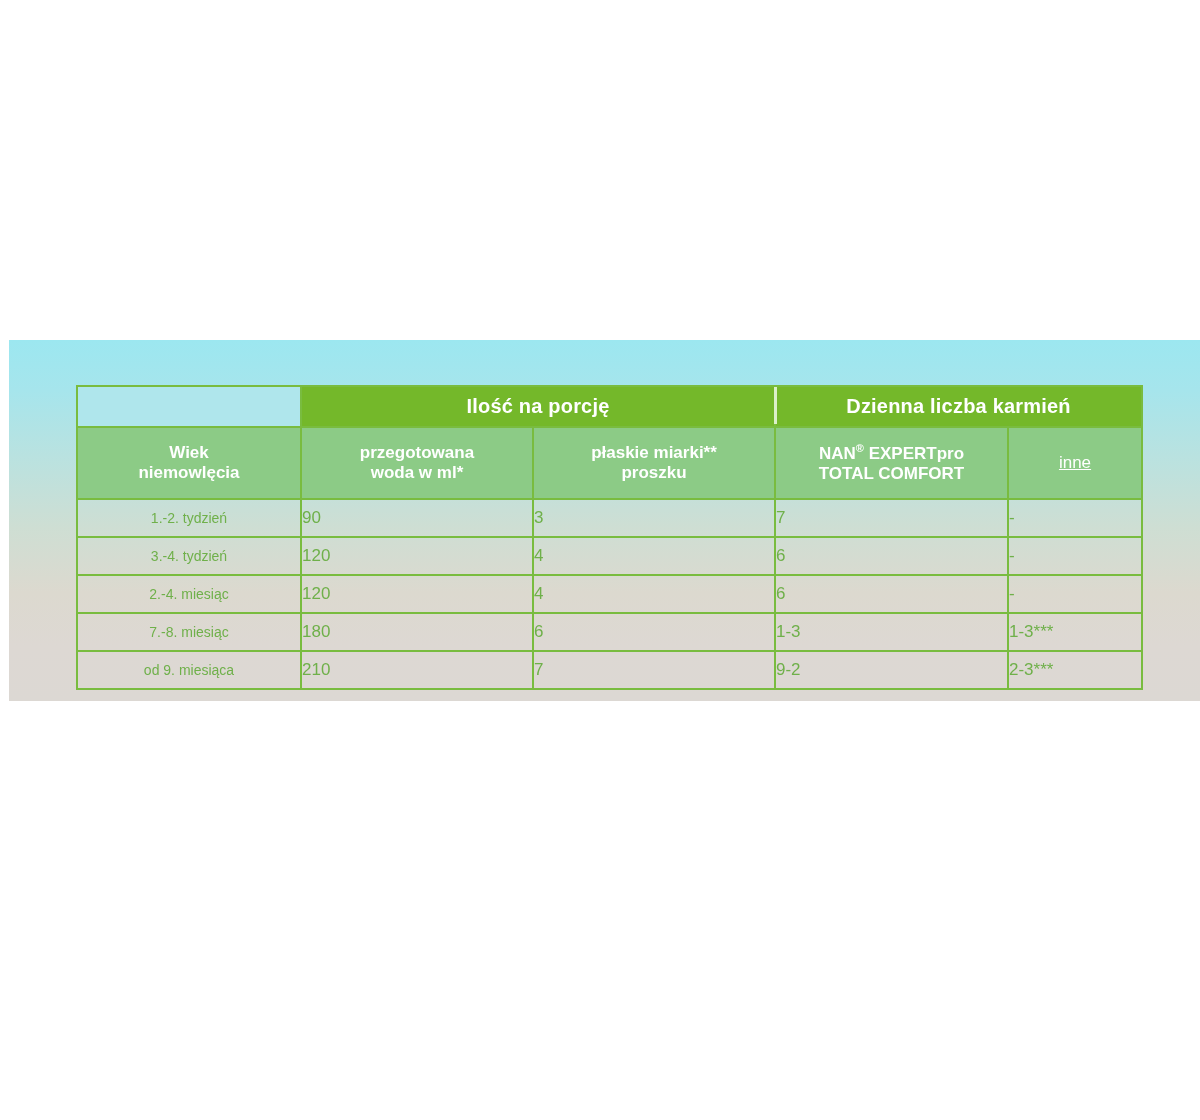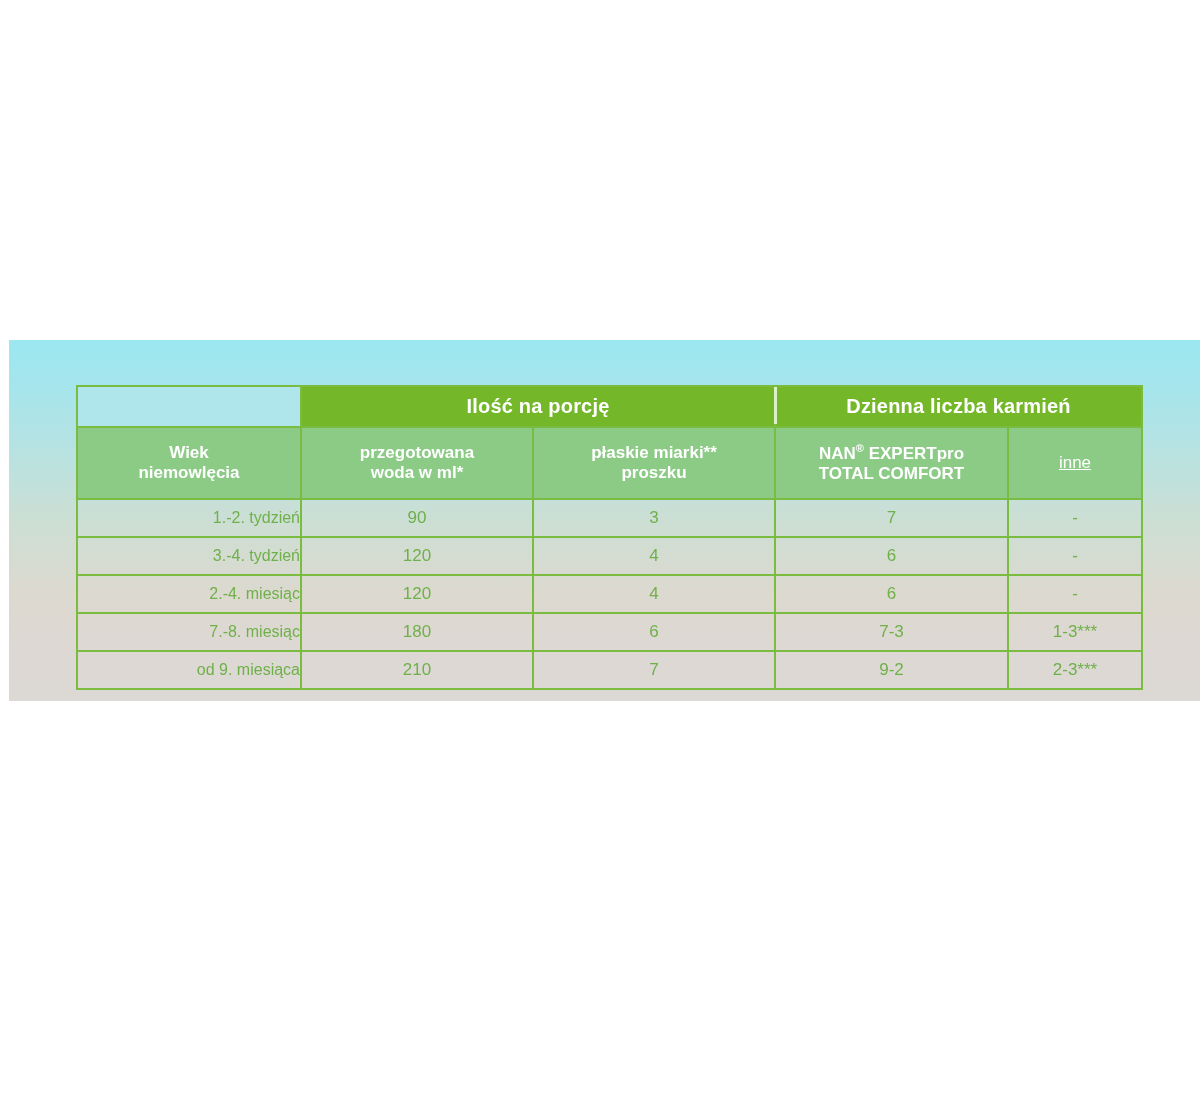--- a/index.html
+++ b/index.html
@@ -101,27 +101,26 @@
   }
   .sub-head .thin {
     font-weight: bold;
   }
 
   
   .cell {
     height: 38px;
     color: #6FB04A;
     font-size: 17px;
+    background: transparent;
+  }
+  .cell.age {
     text-align: center;
-    background: transparent;
-  }
-  .cell.age {
-    text-align: right;
     padding-left: 8px;
-    font-size: 16px;
+    font-size: 14px;
     margin-left: 8px;
   }
 
   
   .hdr-divider {
     position: absolute;
     left: 765px;
     top: 47px;
     width: 3px;
     height: 37px;
@@ -188,21 +187,21 @@
           <td class="cell age">2.-4. miesiąc</td>
           <td class="cell">120</td>
           <td class="cell">4</td>
           <td class="cell">6</td>
           <td class="cell">-</td>
         </tr>
         <tr>
           <td class="cell age">7.-8. miesiąc</td>
           <td class="cell">180</td>
           <td class="cell">6</td>
-          <td class="cell">7-3</td>
+          <td class="cell">1-3</td>
           <td class="cell">1-3***</td>
         </tr>
         <tr>
           <td class="cell age">od 9. miesiąca</td>
           <td class="cell">210</td>
           <td class="cell">7</td>
           <td class="cell">9-2</td>
           <td class="cell">2-3***</td>
         </tr>
       </tbody>

